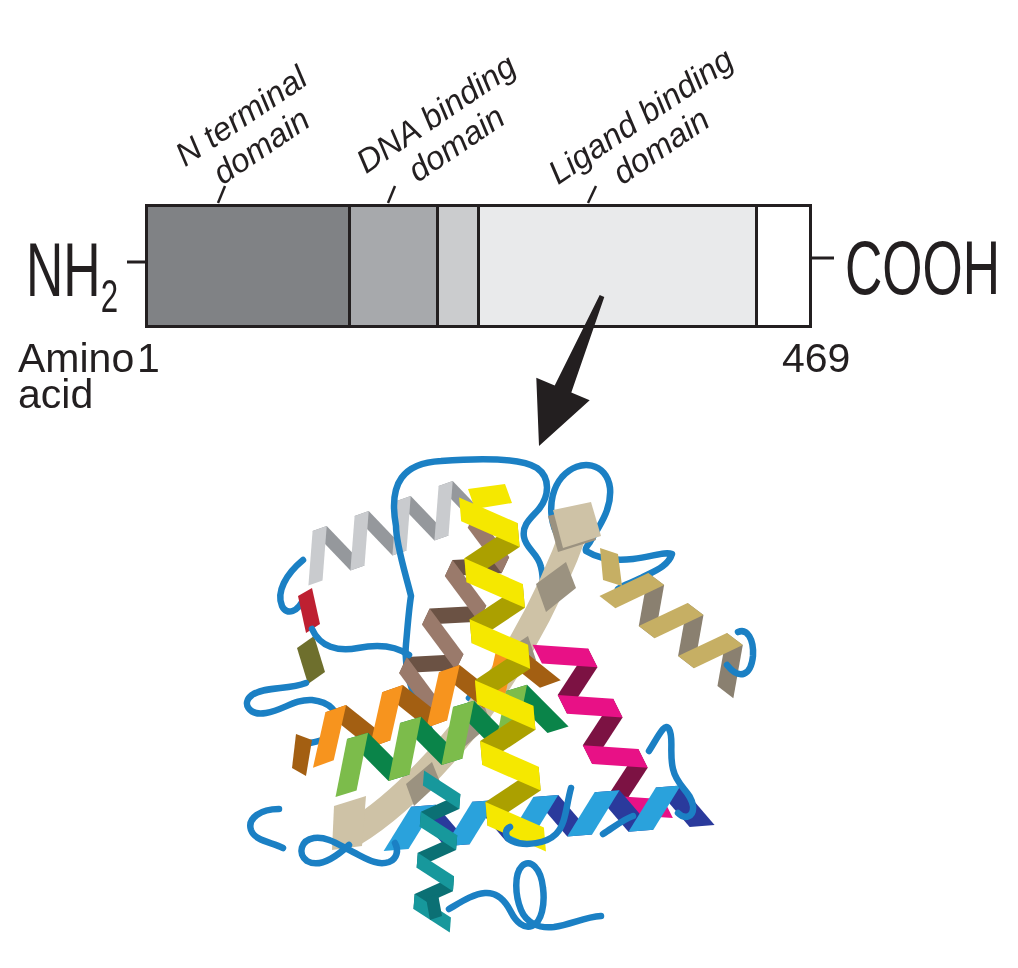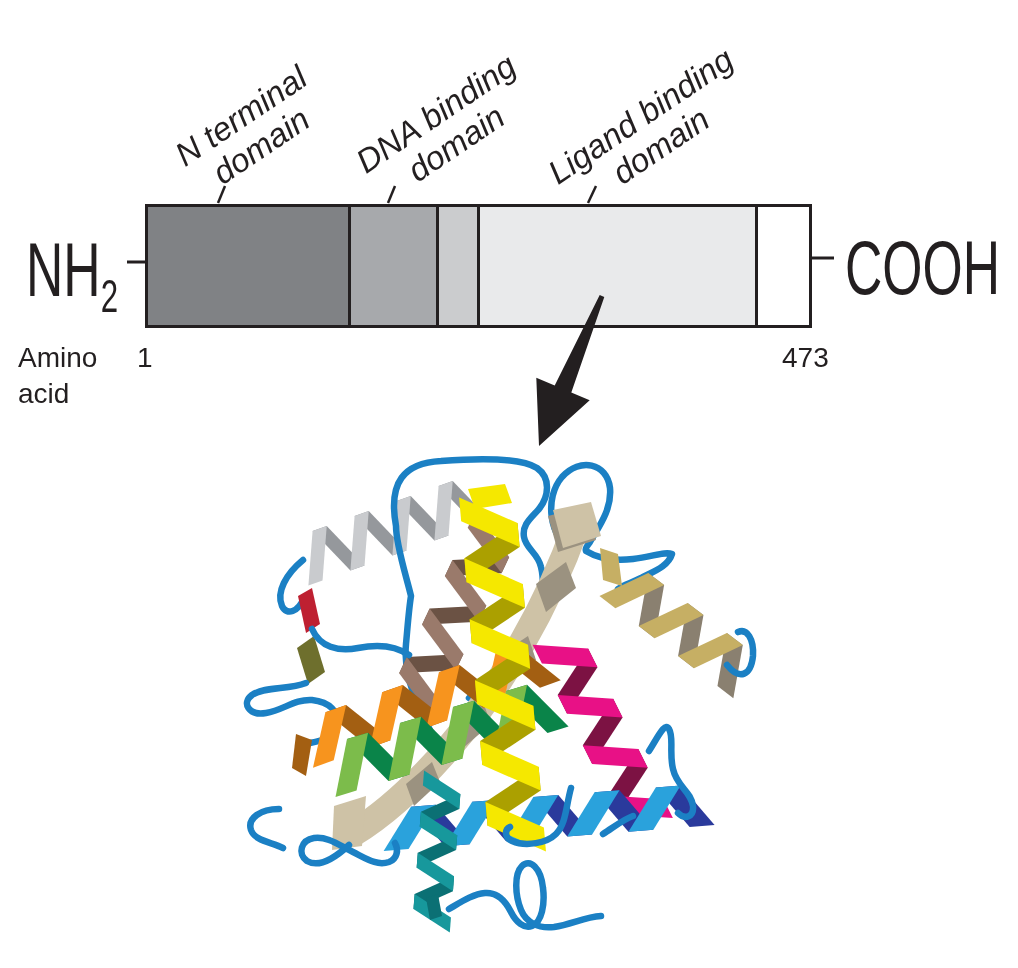--- a/index.html
+++ b/index.html
@@ -6,21 +6,21 @@
   #fig{position:relative;width:1018px;height:968px;background:#fff;overflow:hidden;
        font-family:"Liberation Sans",sans-serif;color:#231F20}
   .bar{position:absolute;left:145px;top:204px;width:667px;height:124px;
        border:3px solid #231F20;box-sizing:border-box;display:flex}
   .seg{height:100%;box-sizing:border-box}
   .seg+.seg{border-left:3px solid #231F20}
   .rot{position:absolute;font-style:italic;font-size:33px;line-height:36px;
        white-space:nowrap;transform:rotate(-34deg);transform-origin:0 100%;text-align:center}
   .endlbl{position:absolute;font-size:76px;line-height:76px;transform:scaleX(0.68);transform-origin:0 0}
   .endlbl sub{font-size:46px}
-  .small{position:absolute;font-size:28px;line-height:36px}
+  .small{position:absolute;font-size:41px;line-height:36px}
   svg{position:absolute;left:0;top:0}
 </style>
 </head>
 <body>
 
 <div id="fig">
 
   <div class="endlbl" style="left:26px;top:232px"><span>NH</span><sub>2</sub></div>
   <div class="endlbl" style="left:845px;top:230px"><span>COOH</span></div>
 
@@ -39,21 +39,21 @@
     <span>DNA binding</span><br><span>domain</span>
   </div>
   <div class="rot" style="left:582px;top:149px">
     <span>Ligand binding</span><br><span>domain</span>
   </div>
 
   <div class="small" style="left:18px;top:340px">
     <span>Amino</span><br><span>acid</span>
   </div>
   <div class="small" style="left:137px;top:340px"><span>1</span></div>
-  <div class="small" style="left:782px;top:340px"><span>473</span></div>
+  <div class="small" style="left:782px;top:340px"><span>469</span></div>
 
   <svg id="gfx" width="1018" height="968" viewBox="0 0 1018 968">
     <g id="ticks">
       <path d="M 225,186 L 218,203" stroke-width="2.5" fill="none" stroke="#231F20"></path>
       <path d="M 395,186 L 388,203" stroke-width="2.5" fill="none" stroke="#231F20"></path>
       <path d="M 596,186 L 588,203" stroke-width="2.5" fill="none" stroke="#231F20"></path>
       <path d="M 127,262 L 145,262" stroke-width="3" fill="none" stroke="#231F20"></path>
       <path d="M 812,258 L 834,258" stroke-width="3" fill="none" stroke="#231F20"></path>
     </g>
     <path id="arrow" d="M 599.7,295 L 604.3,297 L 571.3,392.5 L 589.7,400.2 L 539,446 L 536.3,377.8 L 554.7,385.5 Z" fill="#231F20"></path>

